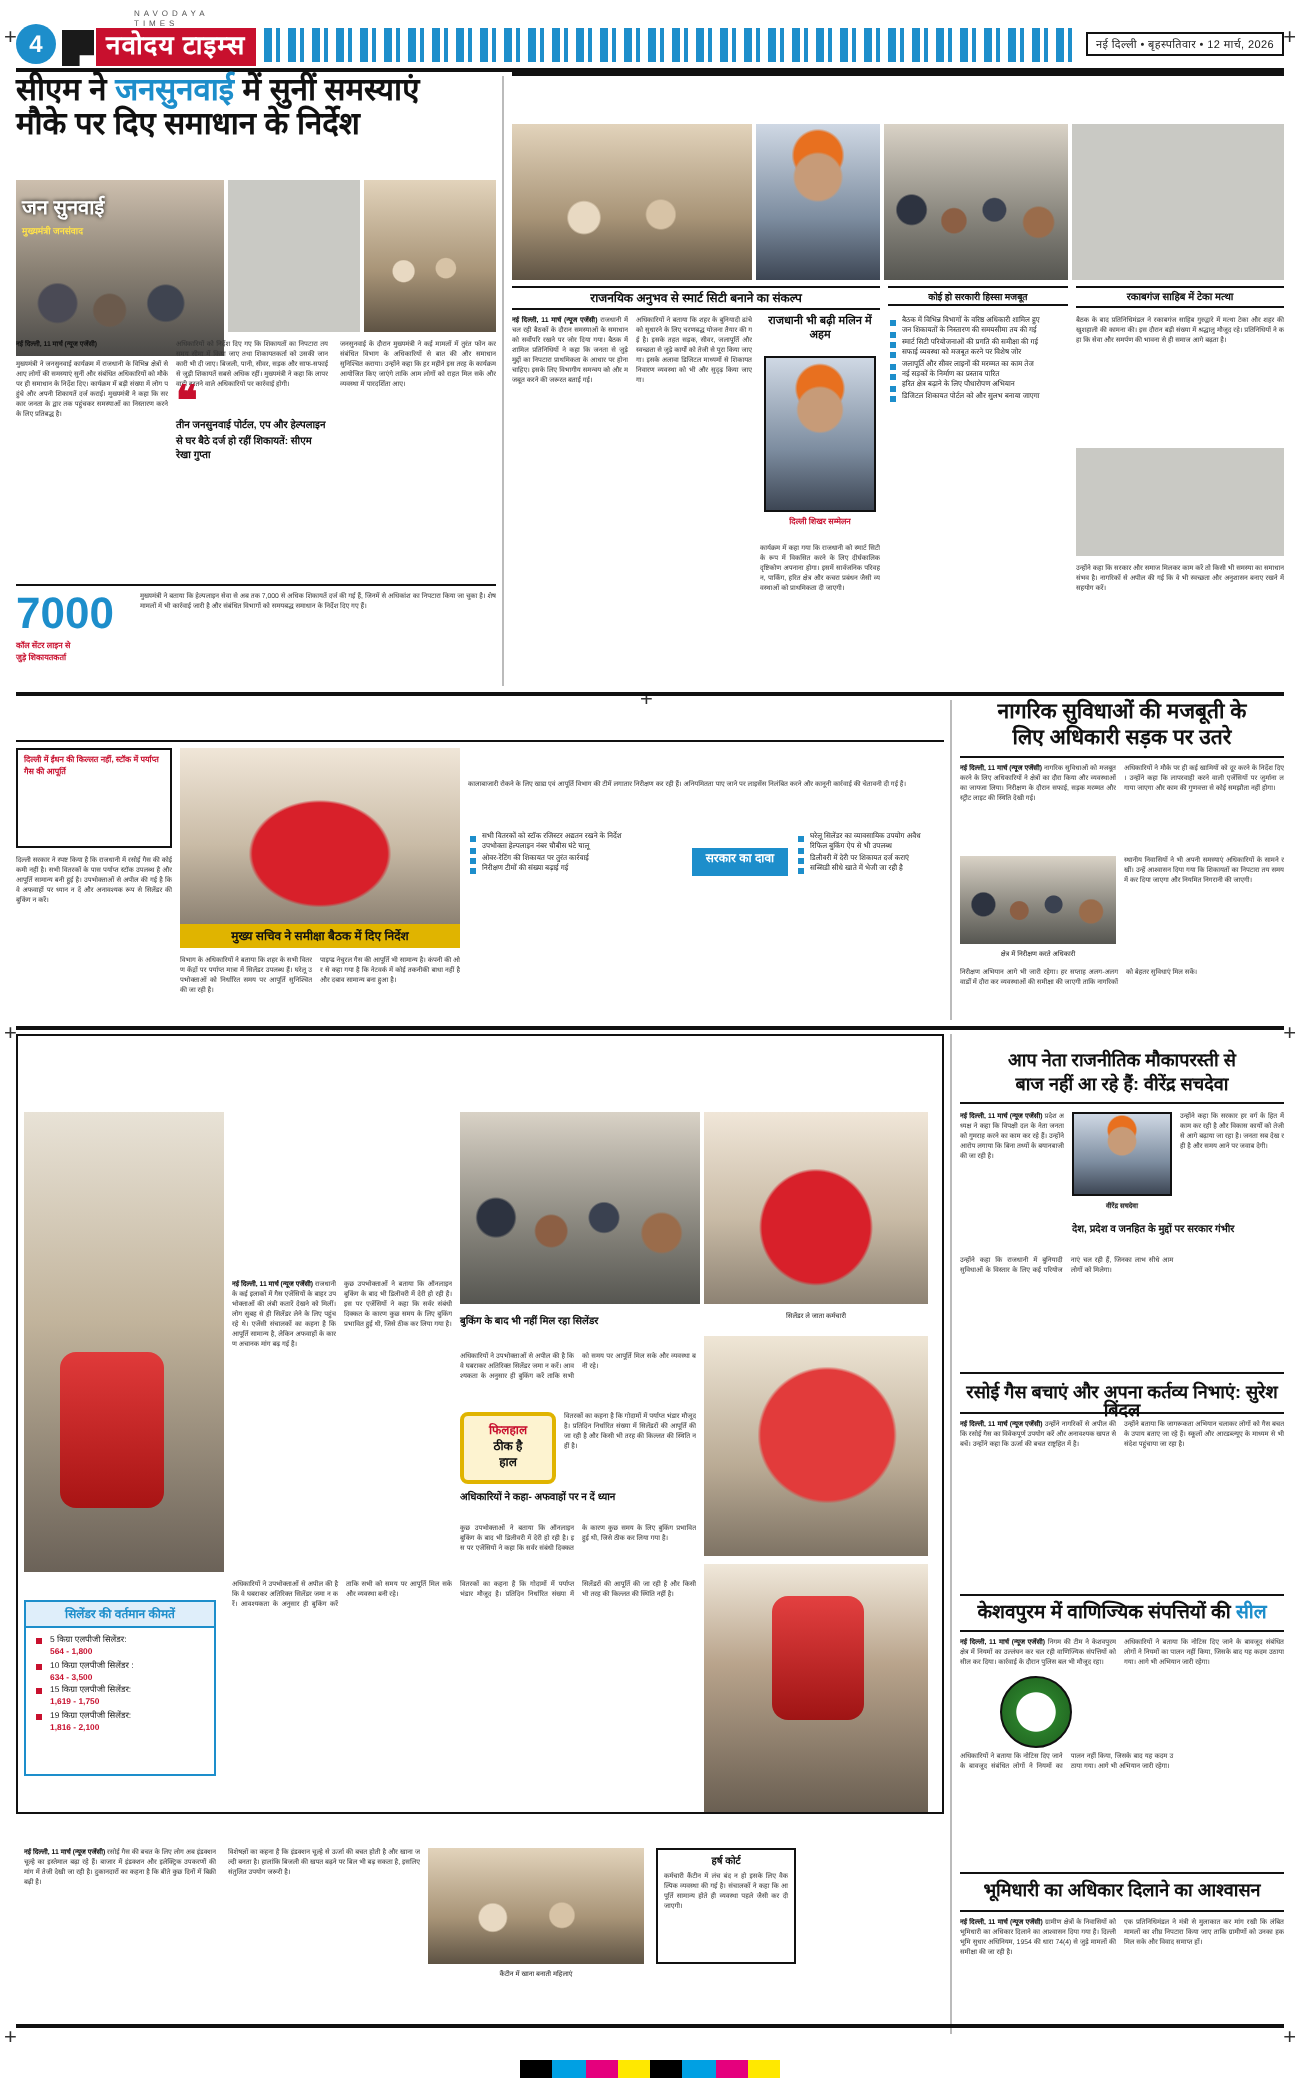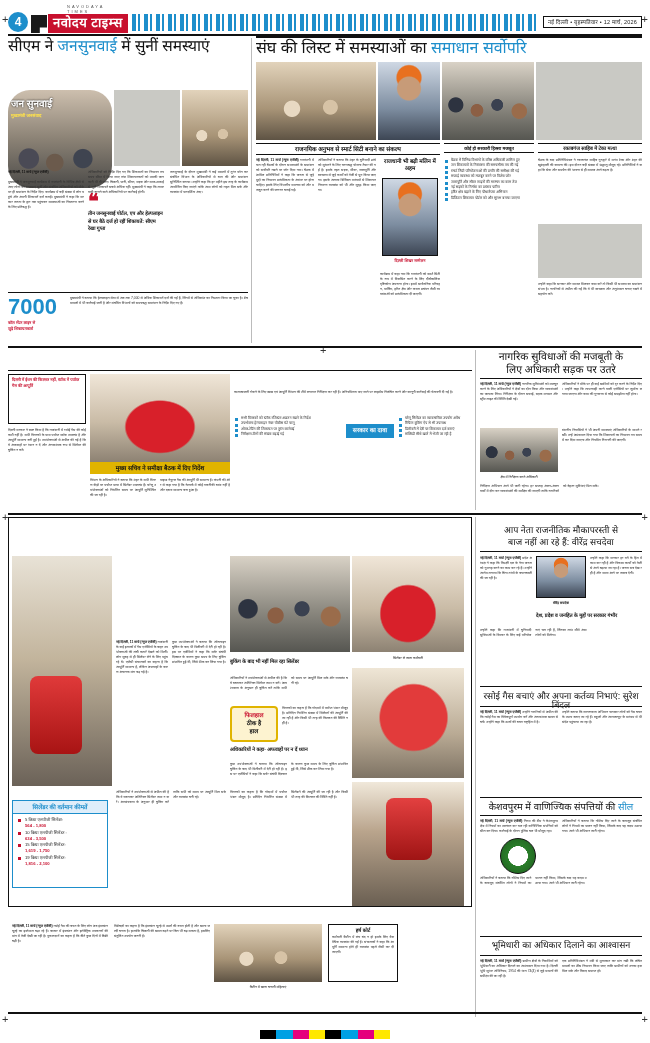--- a/index.html
+++ b/index.html
@@ -34,21 +34,21 @@
     border:1px solid #111; display:flex; align-items:center; justify-content:center;
     font-size:14px; font-weight:bold; color:#c8102e; z-index:5;
   }
   .cityplate:after{ content:""; position:absolute; left:50%; top:100%; margin-left:-8px;
     border-left:8px solid transparent; border-right:8px solid transparent; border-top:9px solid #fff;
     filter:drop-shadow(0 1px 0 #111); }
   .dateplate { flex:0 0 auto; border:1px solid #111; padding:1px 4px; font-size:5.5px; background:#fff;
                color:#222; letter-spacing:.2px; }
 
   
-  .hl { font-weight:normal; color:#111; line-height:1.05; }
+  .hl { font-weight:bold; color:#111; line-height:1.05; }
   .blue { color:#1d8ecb; }
   .rule { background:#111; height:1px; }
   .thick { background:#111; height:2px; }
   .col-rule { position:absolute; width:1px; background:#bbb; }
   .body-txt {
     font-size:3.4px; line-height:1.45; text-align:justify; color:#333;
     overflow:hidden; word-break:break-all;
   }
   .body-txt b { color:#111; }
   .cap { font-size:4px; color:#222; text-align:center; }
@@ -125,23 +125,24 @@
     </div>
     <div class="barcode"></div>
     <div class="dateplate">नई दिल्ली • बृहस्पतिवार • 12 मार्च, 2026</div>
   </div>
   <div class="thick" style="position:absolute;left:8px;top:34px;width:634px;"></div>
 
   <div style="position:absolute;left:8px;top:38px;width:240px;">
     <div class="hl" style="font-size:15.5px;">
       <span>सीएम ने </span><span class="blue">जनसुनवाई</span><span> में सुनीं समस्याएं</span>
     </div>
-  </div>
-
-  <div class="ph hall" style="left:8px;top:90px;width:104px;height:98px;border-radius:22px;">
+    <div class="hl" style="font-size:15.5px;margin-top:1px;">मौके पर दिए समाधान के निर्देश</div>
+  </div>
+
+  <div class="ph hall" style="left:8px;top:90px;width:104px;height:88px;">
     <div style="position:absolute;left:3px;top:6px;font-size:10px;font-weight:bold;color:#fff;text-shadow:0 0 2px #000;">जन सुनवाई</div>
     <div style="position:absolute;left:3px;top:22px;font-size:4.5px;font-weight:bold;color:#ffe24a;">मुख्यमंत्री जनसंवाद</div>
   </div>
   <div class="ph people" style="left:114px;top:90px;width:66px;height:76px;"></div>
   <div class="ph stage" style="left:182px;top:90px;width:66px;height:76px;"></div>
 
   <div style="position:absolute;left:8px;top:170px;width:76px;">
     <div class="body-txt" style="height:56px;"><b>नई दिल्ली, 11 मार्च (न्यूज एजेंसी)</b></div>
   </div>
   <div class="body-txt" style="position:absolute;left:8px;top:180px;width:76px;height:110px;">मुख्यमंत्री ने जनसुनवाई कार्यक्रम में राजधानी के विभिन्न क्षेत्रों से आए लोगों की समस्याएं सुनीं और संबंधित अधिकारियों को मौके पर ही समाधान के निर्देश दिए। कार्यक्रम में बड़ी संख्या में लोग पहुंचे और अपनी शिकायतें दर्ज कराईं। मुख्यमंत्री ने कहा कि सरकार जनता के द्वार तक पहुंचकर समस्याओं का निस्तारण करने के लिए प्रतिबद्ध है।</div>
@@ -157,23 +158,20 @@
   <div style="position:absolute;left:8px;top:296px;width:58px;">
     <div class="seven">7000</div>
     <div style="font-size:4px;font-weight:bold;color:#c8102e;line-height:1.4;margin-top:2px;">कॉल सेंटर लाइन से</div>
     <div style="font-size:4px;font-weight:bold;color:#c8102e;line-height:1.4;">जुड़े शिकायतकर्ता</div>
   </div>
   <div class="body-txt" style="position:absolute;left:70px;top:296px;width:178px;height:44px;">मुख्यमंत्री ने बताया कि हेल्पलाइन सेवा से अब तक 7,000 से अधिक शिकायतें दर्ज की गई हैं, जिनमें से अधिकांश का निपटारा किया जा चुका है। शेष मामलों में भी कार्रवाई जारी है और संबंधित विभागों को समयबद्ध समाधान के निर्देश दिए गए हैं।</div>
 
   <div class="col-rule" style="left:251px;top:38px;height:305px;"></div>
 
   <div class="thick" style="position:absolute;left:256px;top:36px;width:386px;"></div>
-  <div class="hl" style="position:absolute;left:256px;top:40px;width:386px;font-size:16px;">
-    <span>संघ की लिस्ट में समस्याओं का </span><span class="blue">समाधान सर्वोपरि</span>
-  </div>
 
   <div class="ph stage" style="left:256px;top:62px;width:120px;height:78px;"></div>
   <div class="ph leader" style="left:378px;top:62px;width:62px;height:78px;"></div>
   <div class="ph crowd" style="left:442px;top:62px;width:92px;height:78px;"></div>
   <div class="ph people" style="left:536px;top:62px;width:106px;height:78px;"></div>
 
   <div style="position:absolute;left:256px;top:143px;width:184px;border-top:1px solid #111;border-bottom:1px solid #111;padding:1px 0;">
     <div style="font-size:6px;font-weight:bold;text-align:center;">राजनयिक अनुभव से स्मार्ट सिटी बनाने का संकल्प</div>
   </div>
   <div style="position:absolute;left:444px;top:143px;width:90px;border-top:1px solid #111;border-bottom:1px solid #111;padding:1px 0;">

